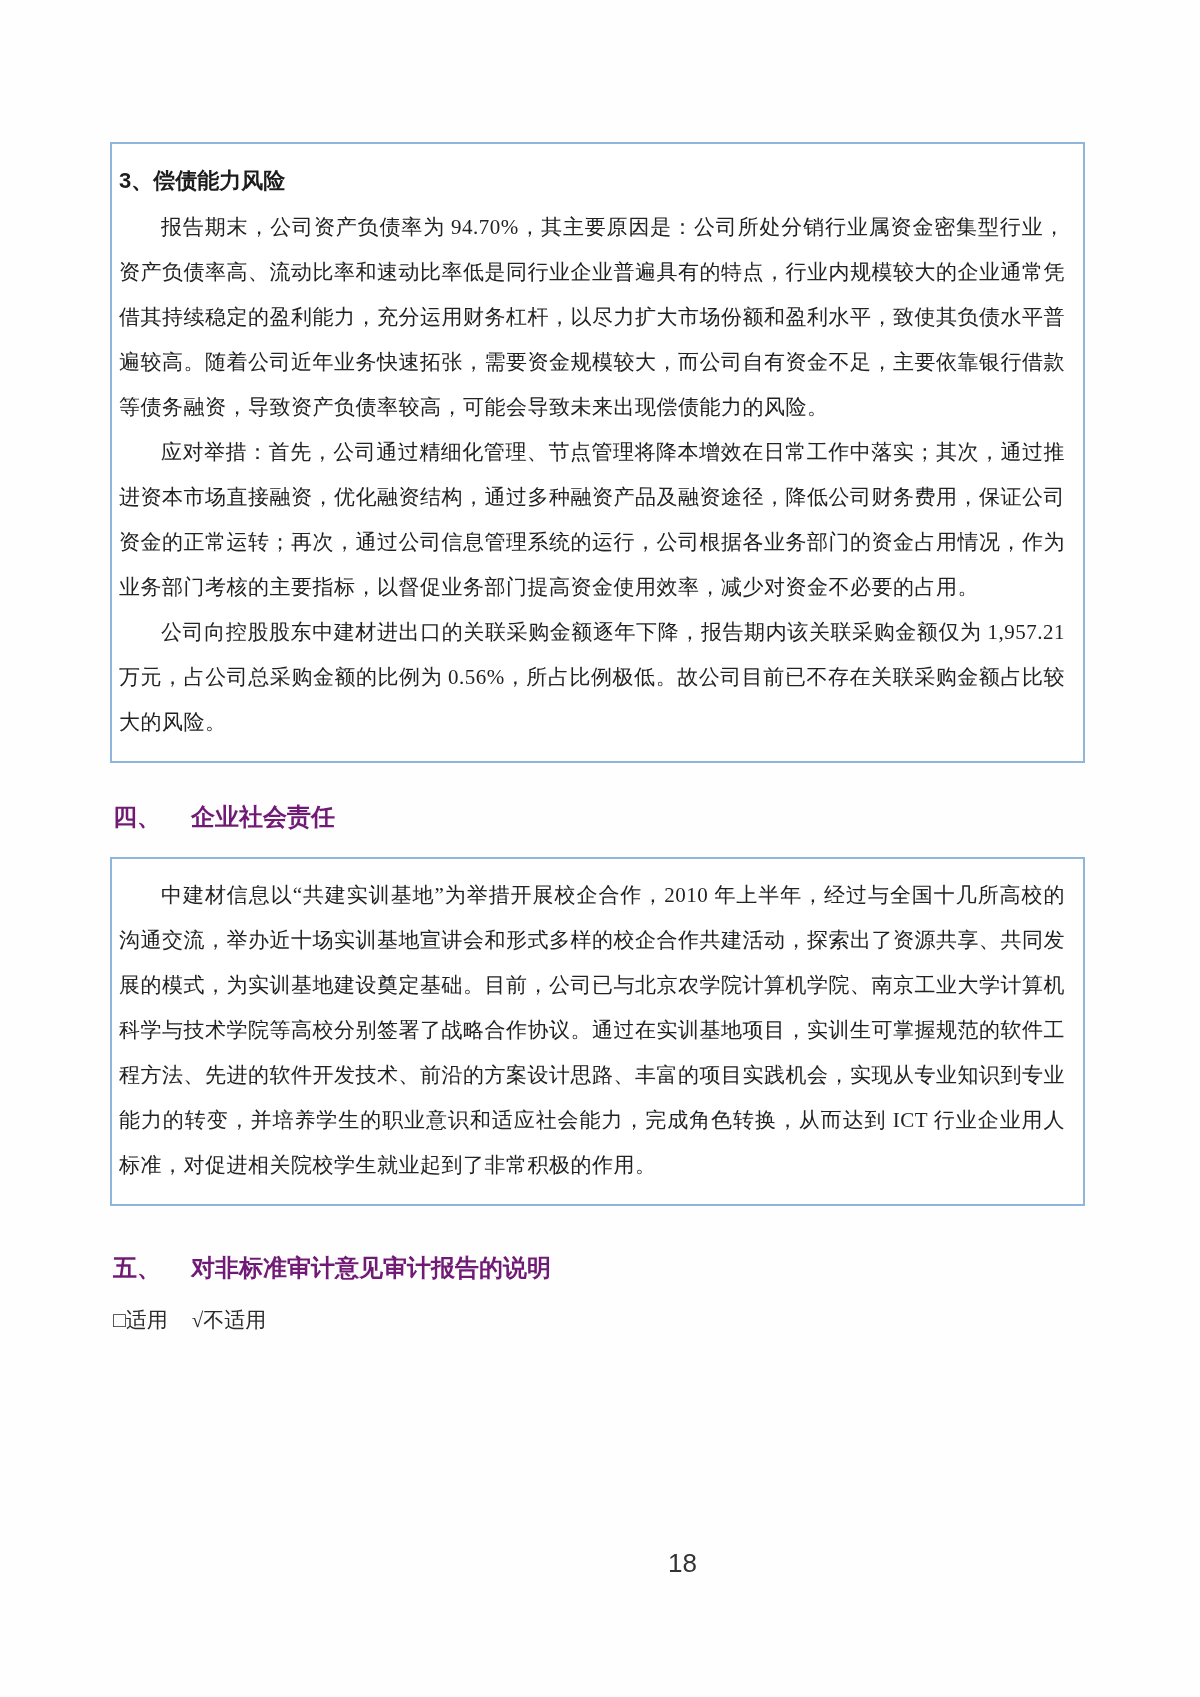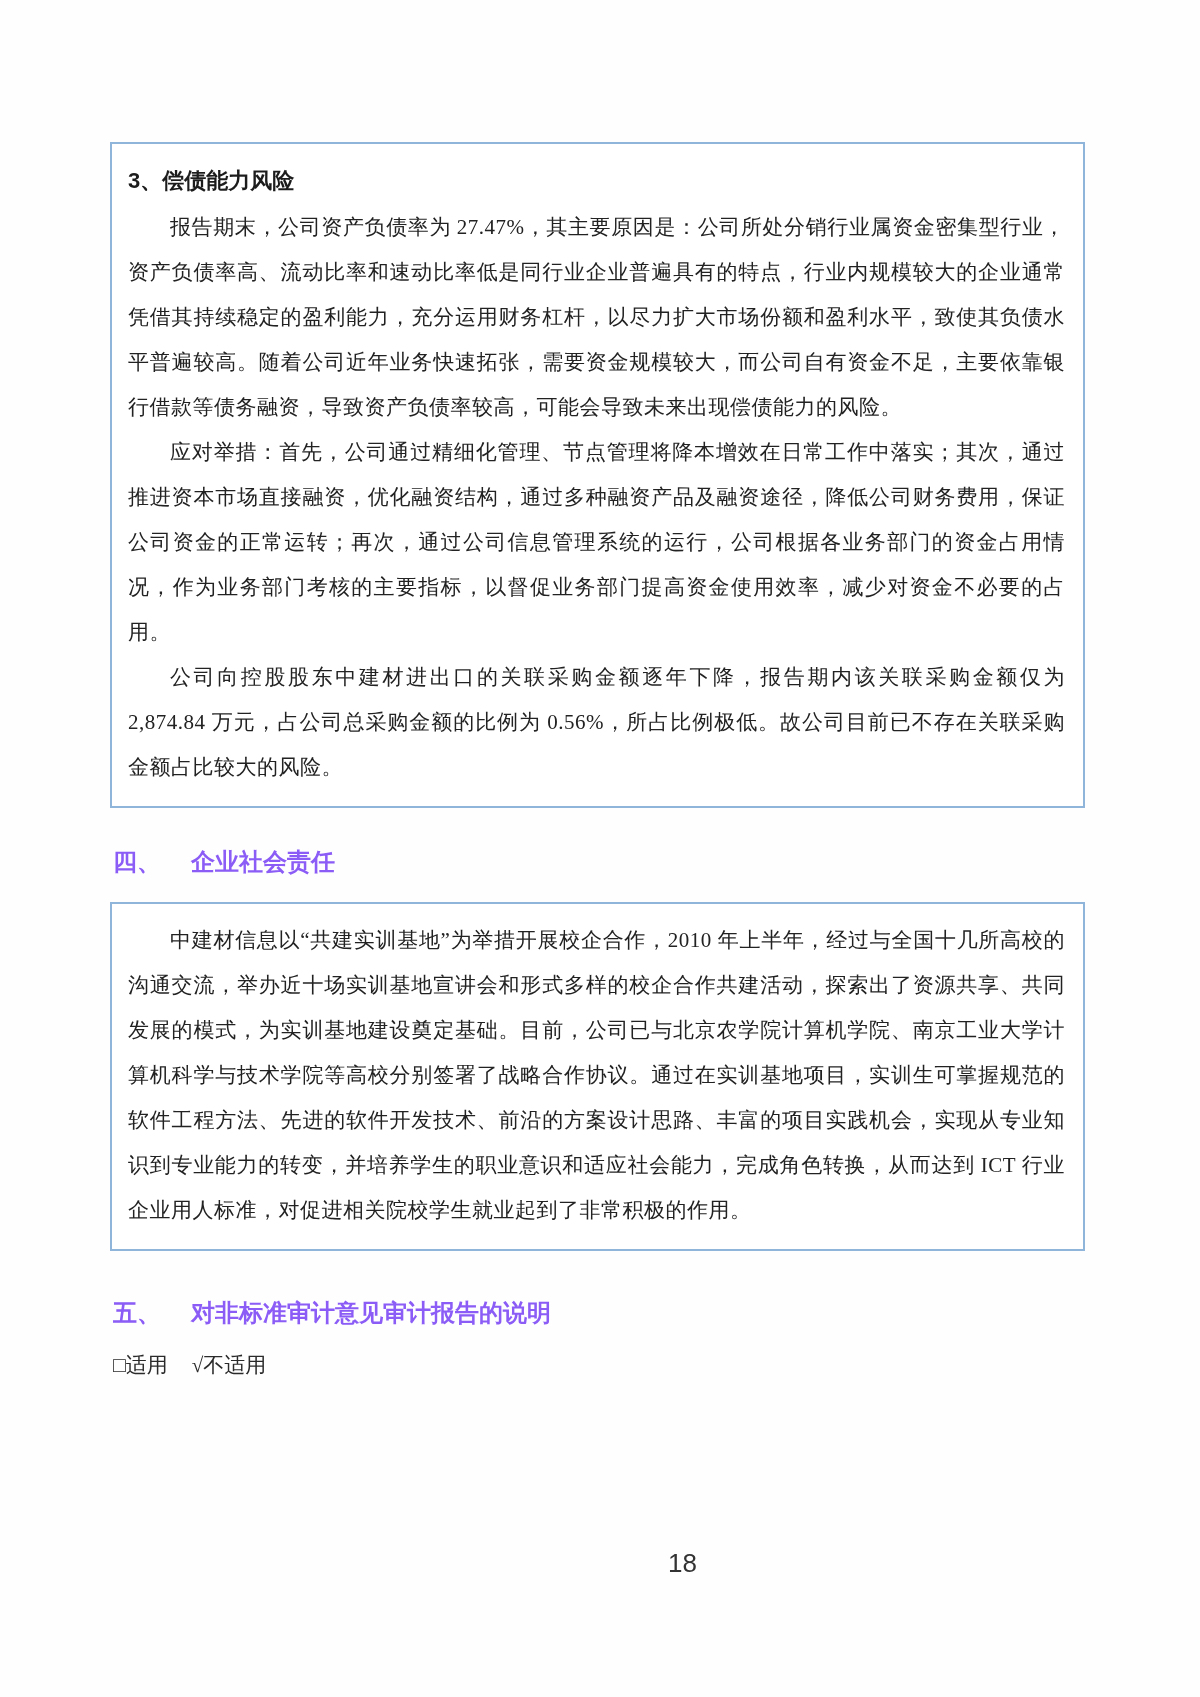--- a/index.html
+++ b/index.html
@@ -15,21 +15,21 @@
     background: #fefefe;
     box-sizing: border-box;
     padding: 142px 115px 0 110px;
     font-family: "Liberation Serif", serif;
     color: #212121;
     overflow: hidden;
   }
   .bordered-box {
     border: 2px solid #8fb5da;
     box-sizing: border-box;
-    padding: 14px 18px 16px 16px;
+    padding: 14px 18px 16px 7px;
     background: #ffffff;
   }
   .box-heading {
     margin: 0 0 2px 0;
     font-family: "Liberation Sans", sans-serif;
     font-size: 22px;
     font-weight: bold;
     color: #1c1c1c;
     line-height: 45px;
   }
@@ -41,21 +41,21 @@
     text-align: justify;
     text-justify: inter-ideograph;
     color: #222222;
     letter-spacing: 0.5px;
   }
   .section-heading {
     margin: 38px 0 24px 3px;
     font-family: "Liberation Sans", sans-serif;
     font-size: 24px;
     font-weight: bold;
-    color: #8b5cf6;
+    color: #701a75;
     line-height: 32px;
   }
   .section-heading .sec-num {
     display: inline-block;
     min-width: 78px;
   }
   .section-heading.second {
     margin-top: 46px;
     margin-bottom: 20px;
   }
@@ -78,23 +78,23 @@
     color: #333333;
   }
 </style>
 </head>
 <body>
 
 <div class="page">
 
   <section class="bordered-box">
     <h3 class="box-heading">3、偿债能力风险</h3>
-    <p class="body-par">报告期末，公司资产负债率为 27.47%，其主要原因是：公司所处分销行业属资金密集型行业，资产负债率高、流动比率和速动比率低是同行业企业普遍具有的特点，行业内规模较大的企业通常凭借其持续稳定的盈利能力，充分运用财务杠杆，以尽力扩大市场份额和盈利水平，致使其负债水平普遍较高。随着公司近年业务快速拓张，需要资金规模较大，而公司自有资金不足，主要依靠银行借款等债务融资，导致资产负债率较高，可能会导致未来出现偿债能力的风险。</p>
+    <p class="body-par">报告期末，公司资产负债率为 94.70%，其主要原因是：公司所处分销行业属资金密集型行业，资产负债率高、流动比率和速动比率低是同行业企业普遍具有的特点，行业内规模较大的企业通常凭借其持续稳定的盈利能力，充分运用财务杠杆，以尽力扩大市场份额和盈利水平，致使其负债水平普遍较高。随着公司近年业务快速拓张，需要资金规模较大，而公司自有资金不足，主要依靠银行借款等债务融资，导致资产负债率较高，可能会导致未来出现偿债能力的风险。</p>
     <p class="body-par">应对举措：首先，公司通过精细化管理、节点管理将降本增效在日常工作中落实；其次，通过推进资本市场直接融资，优化融资结构，通过多种融资产品及融资途径，降低公司财务费用，保证公司资金的正常运转；再次，通过公司信息管理系统的运行，公司根据各业务部门的资金占用情况，作为业务部门考核的主要指标，以督促业务部门提高资金使用效率，减少对资金不必要的占用。</p>
-    <p class="body-par">公司向控股股东中建材进出口的关联采购金额逐年下降，报告期内该关联采购金额仅为 2,874.84 万元，占公司总采购金额的比例为 0.56%，所占比例极低。故公司目前已不存在关联采购金额占比较大的风险。</p>
+    <p class="body-par">公司向控股股东中建材进出口的关联采购金额逐年下降，报告期内该关联采购金额仅为 1,957.21 万元，占公司总采购金额的比例为 0.56%，所占比例极低。故公司目前已不存在关联采购金额占比较大的风险。</p>
   </section>
 
   <h2 class="section-heading">
     <span class="sec-num">四、</span><span>企业社会责任</span>
   </h2>
 
   <section class="bordered-box">
     <p class="body-par">中建材信息以“共建实训基地”为举措开展校企合作，2010 年上半年，经过与全国十几所高校的沟通交流，举办近十场实训基地宣讲会和形式多样的校企合作共建活动，探索出了资源共享、共同发展的模式，为实训基地建设奠定基础。目前，公司已与北京农学院计算机学院、南京工业大学计算机科学与技术学院等高校分别签署了战略合作协议。通过在实训基地项目，实训生可掌握规范的软件工程方法、先进的软件开发技术、前沿的方案设计思路、丰富的项目实践机会，实现从专业知识到专业能力的转变，并培养学生的职业意识和适应社会能力，完成角色转换，从而达到 ICT 行业企业用人标准，对促进相关院校学生就业起到了非常积极的作用。</p>
   </section>
 

